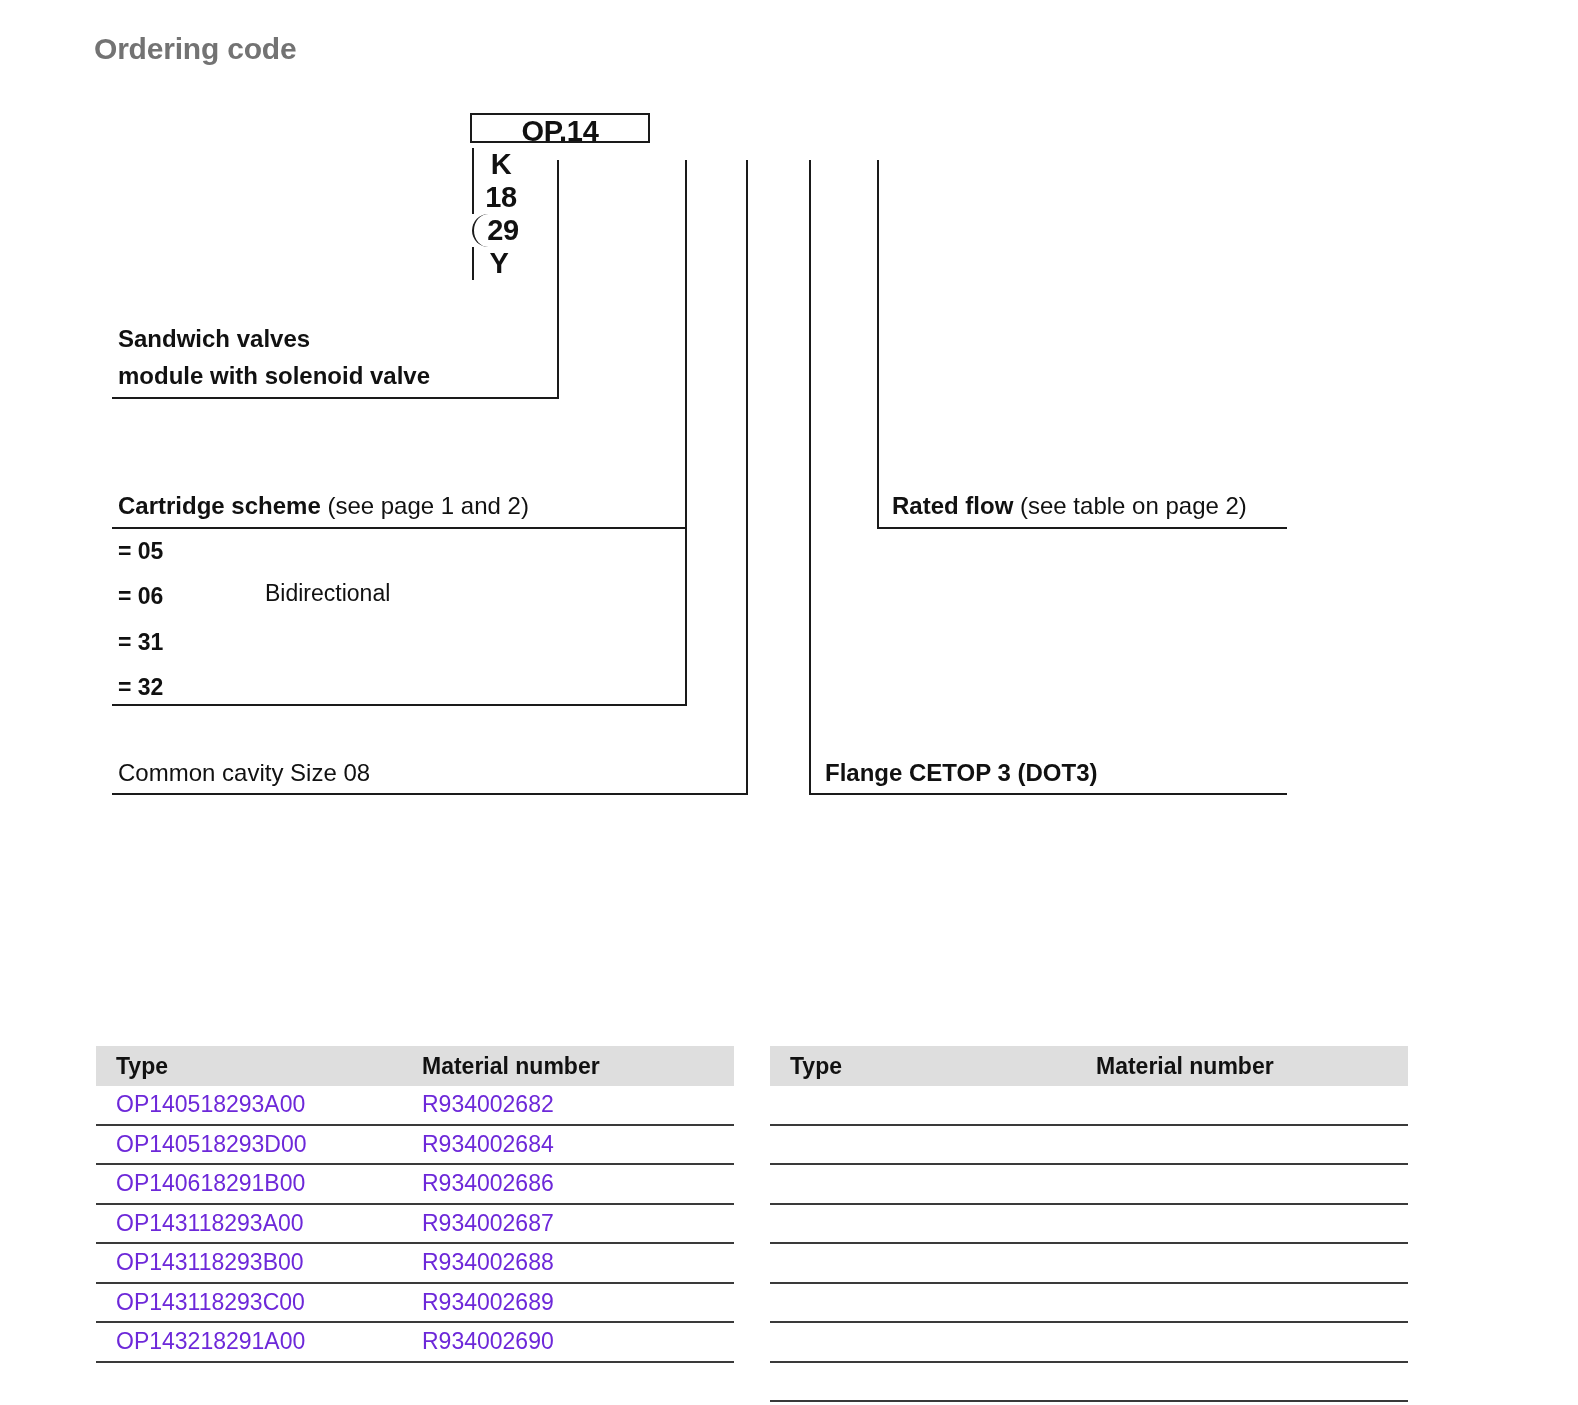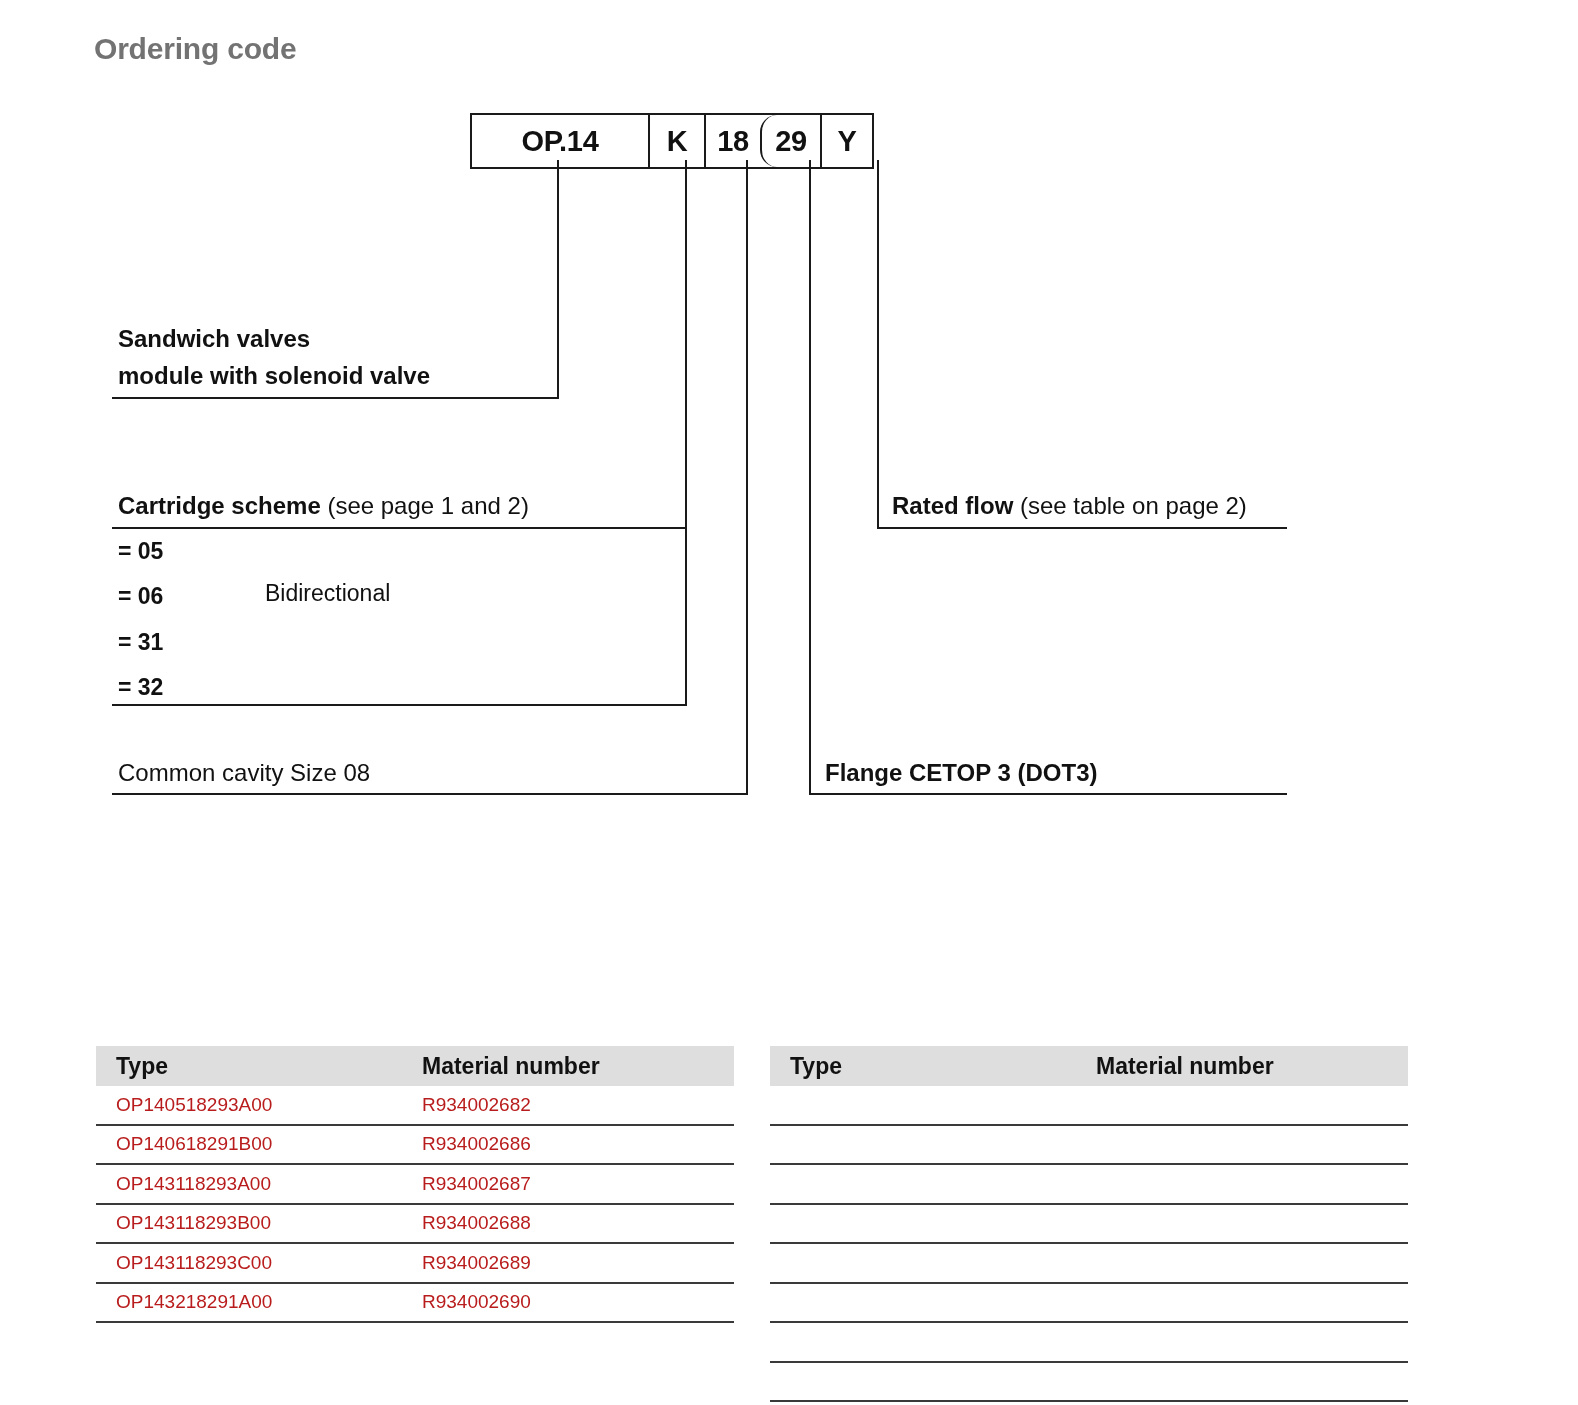--- a/index.html
+++ b/index.html
@@ -41,25 +41,26 @@
   }
   .heading-light {
     font-weight: normal;
   }
 
   
   #code-box {
     position: absolute;
     left: 470px;
     top: 113px;
-    height: 56px;
+    height: 30px;
     display: flex;
     border: 2.5px solid #1a1a1a;
     box-sizing: border-box;
     background: #ffffff;
+    flex-direction: column;
   }
   .code-cell {
     display: flex;
     align-items: center;
     justify-content: center;
     font-size: 29px;
     font-weight: bold;
     color: #111111;
     box-sizing: border-box;
     border-left: 2.5px solid #1a1a1a;
@@ -136,22 +137,22 @@
     color: #111111;
   }
   .pt-row {
     display: flex;
     height: 39.5px;
     align-items: center;
     border-bottom: 2px solid #3a3a3a;
     box-sizing: border-box;
   }
   .pt-cell {
-    font-size: 19px;
-    color: #b91c1c;
+    font-size: 23px;
+    color: #6d28d9;
     box-sizing: border-box;
     white-space: nowrap;
   }
   .pt-cell.col-type { width: 326px; padding-left: 20px; }
   .pt-cell.col-mat  { width: 312px; }
   .pt-row.empty .pt-cell { color: transparent; }
 </style>
 </head>
 <body>
 
@@ -207,20 +208,24 @@
     <div class="pt-header">
       <div class="pt-cell col-type">Type</div>
       <div class="pt-cell col-mat">Material number</div>
     </div>
 
     <div class="pt-row">
       <div class="pt-cell col-type">OP140518293A00</div>
       <div class="pt-cell col-mat">R934002682</div>
     </div>
     <div class="pt-row">
+      <div class="pt-cell col-type">OP140518293D00</div>
+      <div class="pt-cell col-mat">R934002684</div>
+    </div>
+    <div class="pt-row">
       <div class="pt-cell col-type">OP140618291B00</div>
       <div class="pt-cell col-mat">R934002686</div>
     </div>
     <div class="pt-row">
       <div class="pt-cell col-type">OP143118293A00</div>
       <div class="pt-cell col-mat">R934002687</div>
     </div>
     <div class="pt-row">
       <div class="pt-cell col-type">OP143118293B00</div>
       <div class="pt-cell col-mat">R934002688</div>

